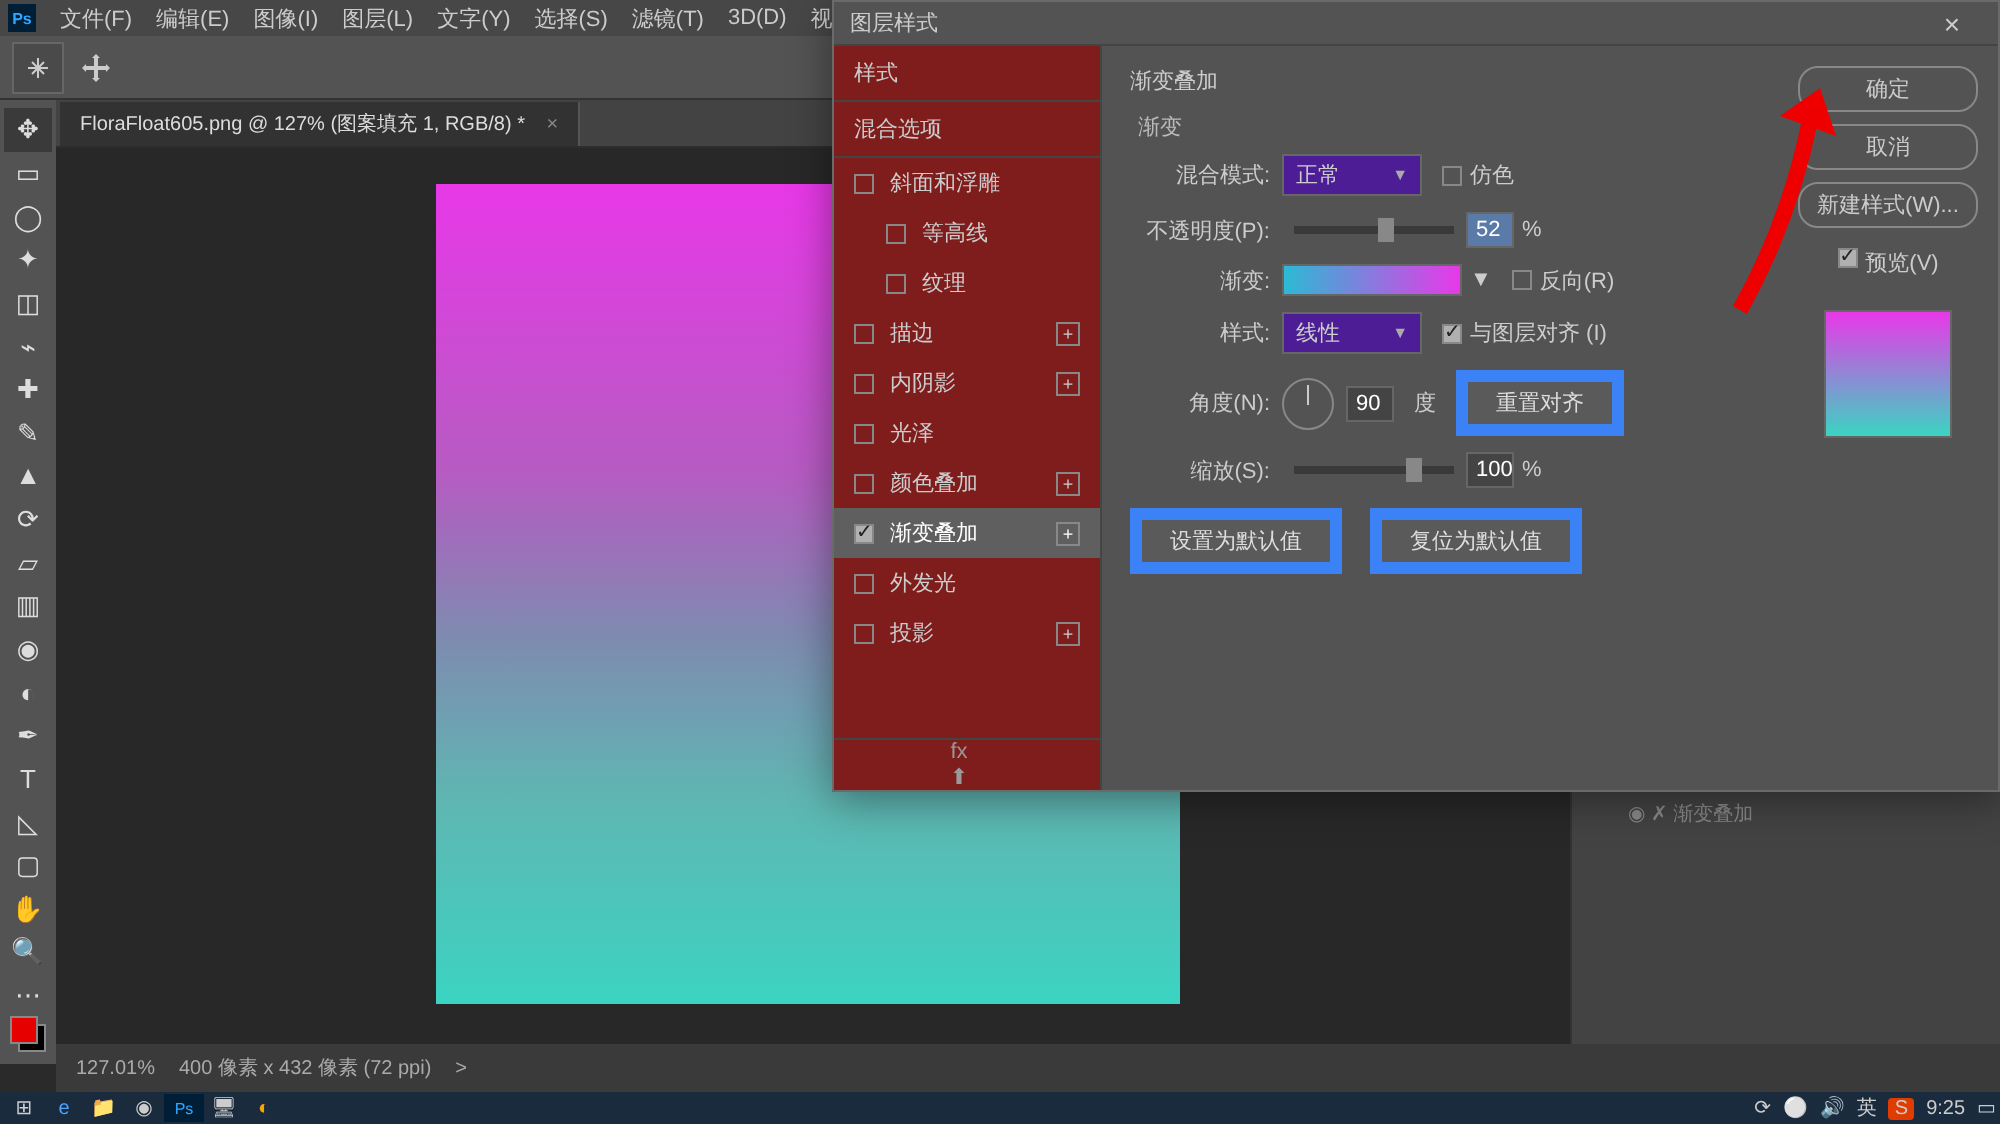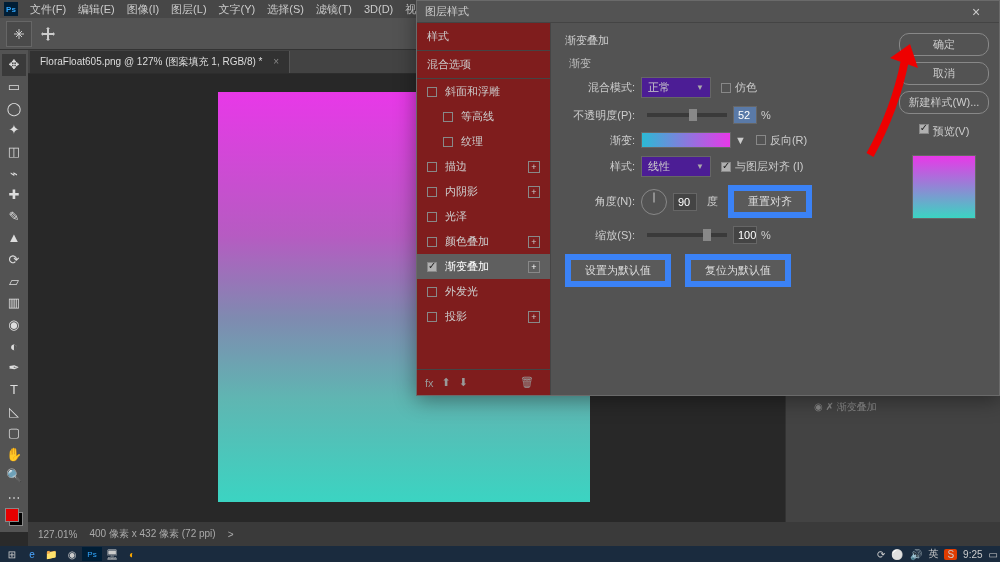--- a/index.html
+++ b/index.html
@@ -31,21 +31,21 @@
 .dlg-title .close-btn { margin-left:auto; width:30px; text-align:center; cursor:pointer; font-size:14px; color:#ccc; }
 .dlg-body { flex:1; display:flex; overflow:hidden; }
 .eff-list { width:134px; border-right:1px solid #454545; display:flex; flex-direction:column; background:#7f1d1d; }
 .eff-head { padding:6px 10px; font-size:11px; border-bottom:1px solid #444; }
 .eff-item { display:flex; align-items:center; padding:5px 10px; font-size:11px; color:#ccc; }
 .eff-item.sel { background:#5f5f5f; color:#fff; }
 .eff-chk { width:10px; height:10px; border:1px solid #888; margin-right:8px; flex-shrink:0; }
 .eff-chk.on { background:#b0b0b0; position:relative; }
 .eff-chk.on::after { content:"✓"; position:absolute; top:-3px; left:0; font-size:10px; color:#222; }
 .eff-plus { margin-left:auto; width:12px; height:12px; border:1px solid #888; font-size:9px; display:flex; align-items:center; justify-content:center; }
-.eff-foot { margin-top:auto; height:26px; display:flex; align-items:center; padding:0 8px; border-top:1px solid #444; }
+.eff-foot { margin-top:auto; height:26px; display:flex; align-items:center; padding:0 8px; border-top:1px solid #444;flex-direction:column; }
 .eff-foot span { margin-right:8px; color:#999; cursor:pointer; font-size:11px; }
 .eff-foot .trash { margin-left:auto; }
 .settings { flex:1; padding:10px 14px; font-size:11px; }
 .settings .sec-title { margin-bottom:8px; }
 .row { display:flex; align-items:center; margin-bottom:8px; }
 .row .lbl { width:70px; text-align:right; margin-right:6px; color:#ccc; }
 .sel-box { background:#4c1d95; border:1px solid #666; padding:2px 6px; min-width:70px; display:flex; align-items:center; justify-content:space-between; }
 .sel-box .chev { font-size:8px; color:#aaa; }
 .num-box { background:#444; border:1px solid #666; padding:2px 4px; width:24px; text-align:left; color:#fff; }
 .slider { width:80px; height:4px; background:#3a3a3a; position:relative; margin:0 6px; }

